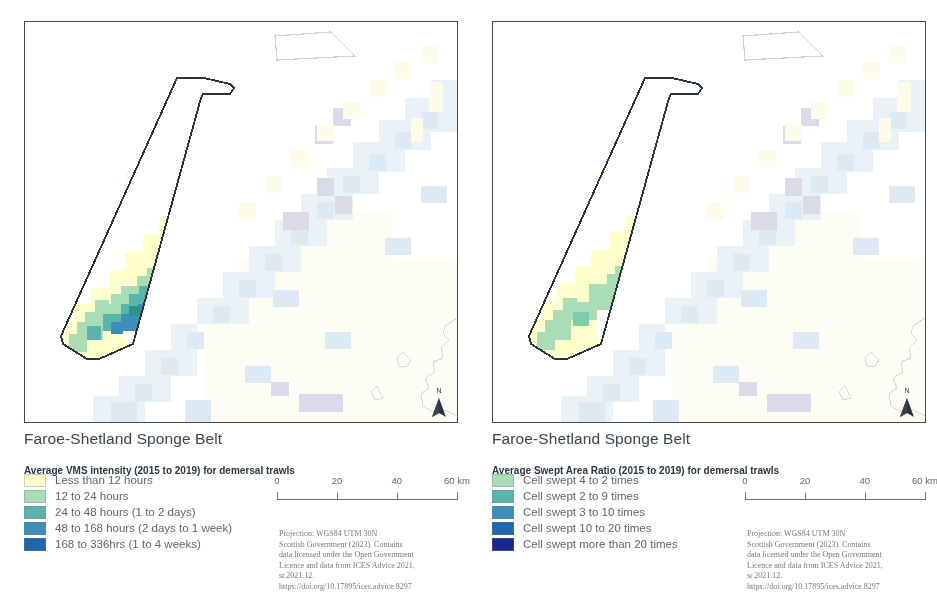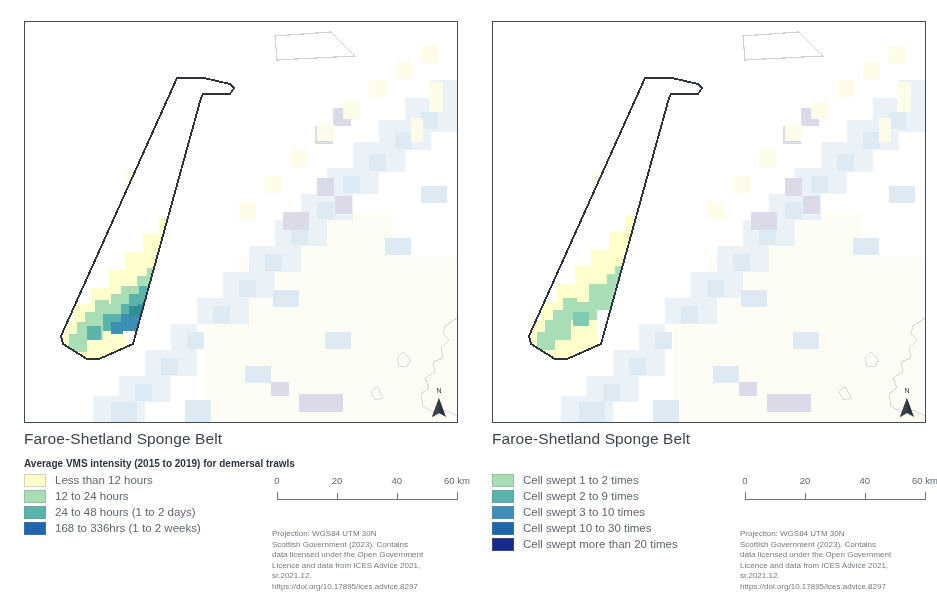--- a/index.html
+++ b/index.html
@@ -26,21 +26,21 @@
   }
   .north svg{position:absolute;bottom:0;left:0;width:20px;height:22px;}
 
   
   .caption{position:absolute;left:24px;top:429px;width:432px;}
   .map-title{
     font-size:15.5px;font-weight:400;color:#3b444d;letter-spacing:.1px;
     line-height:19px;white-space:nowrap;
   }
   .map-subtitle{
-    font-size:10px;font-weight:700;color:#2b3640;margin-top:9px;
+    font-size:10px;font-weight:700;color:#2b3640;margin-top:16px;
     line-height:13px;white-space:nowrap;
   }
 
   
   .legend{position:absolute;left:0px;top:44px;width:252px;}
   .legend-row{display:flex;align-items:flex-start;margin-bottom:1px;min-height:15px;}
   .swatch{
     width:22px;height:13px;flex:0 0 22px;margin-right:9px;margin-top:1px;
     border:0.5px solid rgba(120,130,140,.35);box-sizing:border-box;
   }
@@ -56,23 +56,23 @@
     position:absolute;top:0;font-size:9.5px;color:#5d666f;
     transform:translateX(-50%);white-space:nowrap;
   }
   .sb-graphic{position:relative;height:12px;margin-top:3px;}
   .sb-line{position:absolute;left:0;top:8px;height:1px;width:100%;background:#6b747d;}
   .sb-tick{position:absolute;top:2px;width:1px;height:7px;background:#6b747d;}
   .sb-tick.end{top:1px;height:8px;}
 
   
   .attrib{
-    position:absolute;left:248px;top:100px;width:186px;
+    position:absolute;left:255px;top:100px;width:186px;
     font-size:8px;line-height:10.6px;color:#73797f;
-    font-family:Liberation Sans, sans-serif;word-break:break-word;
+    font-family:Liberation Serif, serif;word-break:break-word;
   }
   .attrib div{white-space:nowrap;}
 </style>
 </head>
 <body>
 
 <div class="page">
 
   <div class="panel left">
 
@@ -273,22 +273,26 @@
         </div>
         <div class="legend-row">
           <span class="swatch" style="background: rgb(168, 221, 181);"></span>
           <span class="legend-label">12 to 24 hours</span>
         </div>
         <div class="legend-row">
           <span class="swatch" style="background: rgb(90, 180, 172);"></span>
           <span class="legend-label">24 to 48 hours (1 to 2 days)</span>
         </div>
         <div class="legend-row">
+          <span class="swatch" style="background: rgb(61, 143, 184);"></span>
+          <span class="legend-label">48 to 168 hours (2 days to 1 week)</span>
+        </div>
+        <div class="legend-row">
           <span class="swatch" style="background: rgb(33, 102, 172);"></span>
-          <span class="legend-label">168 to 336hrs (1 to 2 weeks)</span>
+          <span class="legend-label">168 to 336hrs (1 to 4 weeks)</span>
         </div>
       </div>
 
       <div class="scalebar">
         <div class="sb-labels">
           <span style="left:0%">0</span>
           <span style="left:33.3%">20</span>
           <span style="left:66.6%">40</span>
           <span style="left:100%">60 km</span>
         </div>
@@ -466,37 +470,38 @@
         <span class="n-letter">N</span>
         <svg viewBox="0 0 20 22">
           <polygon points="10,2 17,21 10,17 3,21" fill="#2b343d"></polygon>
           <polygon points="10,2 10,17 3,21" fill="#39424c"></polygon>
         </svg>
       </div>
     </div>
 
     <div class="caption">
       <div class="map-title">Faroe-Shetland Sponge Belt</div>
+      <div class="map-subtitle">Average Swept Area Ratio (2015 to 2019) for demersal trawls</div>
 
       <div class="legend">
         <div class="legend-row">
           <span class="swatch" style="background: rgb(168, 221, 181);"></span>
-          <span class="legend-label">Cell swept 1 to 2 times</span>
+          <span class="legend-label">Cell swept 4 to 2 times</span>
         </div>
         <div class="legend-row">
           <span class="swatch" style="background: rgb(90, 180, 172);"></span>
           <span class="legend-label">Cell swept 2 to 9 times</span>
         </div>
         <div class="legend-row">
           <span class="swatch" style="background: rgb(61, 143, 184);"></span>
           <span class="legend-label">Cell swept 3 to 10 times</span>
         </div>
         <div class="legend-row">
           <span class="swatch" style="background: rgb(33, 102, 172);"></span>
-          <span class="legend-label">Cell swept 10 to 30 times</span>
+          <span class="legend-label">Cell swept 10 to 20 times</span>
         </div>
         <div class="legend-row">
           <span class="swatch" style="background: rgb(23, 39, 138);"></span>
           <span class="legend-label">Cell swept more than 20 times</span>
         </div>
       </div>
 
       <div class="scalebar">
         <div class="sb-labels">
           <span style="left:0%">0</span>

